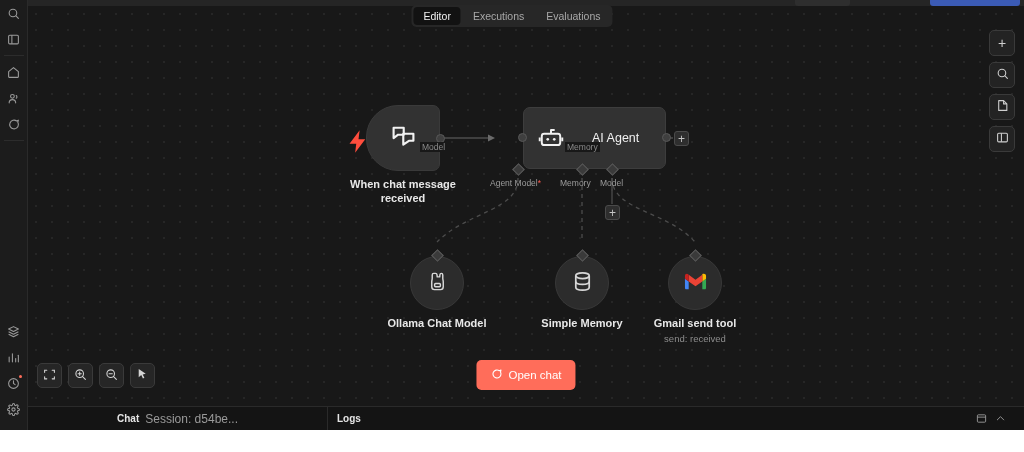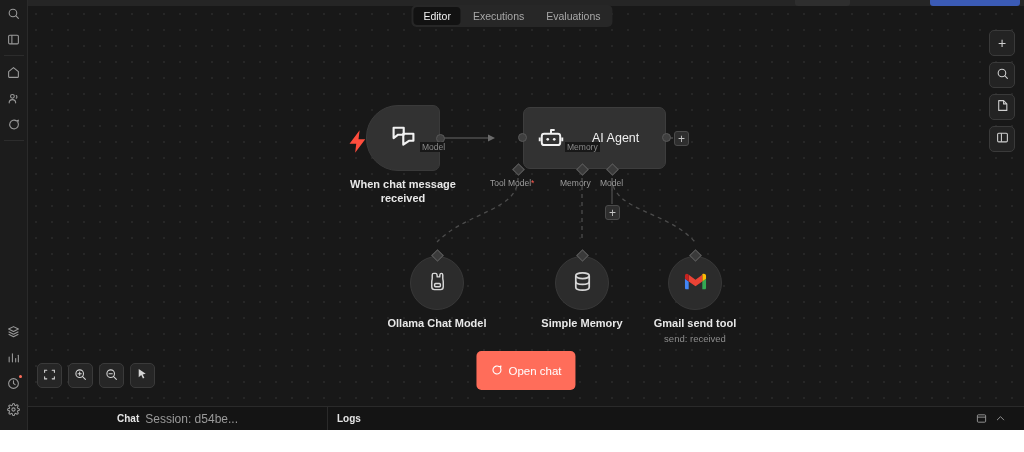--- a/index.html
+++ b/index.html
@@ -145,21 +145,21 @@
     border:1px solid #3a3a3a; border-radius:5px;
     display:flex; align-items:center; justify-content:center;
     color:#d4d4d4; cursor:pointer;
   }
   .zc-btn svg { width:13px; height:13px; }
 
   
   .open-chat {
     position:absolute; left:50%; transform:translateX(-50%); bottom:16px;
     background:#ff6d5a; color:#fff; border:none; border-radius:5px;
-    height:39px; padding:0 14px; font-size:11.5px;
+    height:30px; padding:0 14px; font-size:11.5px;
     display:flex; align-items:center; gap:6px; cursor:pointer; z-index:15;
     font-family:"Liberation Sans", sans-serif;
   }
   .open-chat svg { width:12px; height:12px; }
 
   
   .right-tools {
     position:absolute; right:9px; top:24px;
     display:flex; flex-direction:column; gap:6px; z-index:15;
   }
@@ -343,21 +343,21 @@
         <span class="agent-title">AI Agent</span>
       </div>
       <div class="ep" style="left:-5px; top:26px;"></div>
       <div class="ep" style="left:139px; top:26px;"></div>
 
       <div class="diamond" style="left:-9px; top:58px;"></div>
       <div class="diamond" style="left:55px; top:58px;"></div>
       <div class="diamond" style="left:85px; top:58px;"></div>
 
       <div class="port-label" style="left:-33px; top:71px;">
-        <span>Tool Model</span><span class="req-star">*</span>
+        <span>Agent Model</span><span class="req-star">*</span>
       </div>
       <div class="port-label" style="left:37px; top:71px;">Memory</div>
       <div class="port-label" style="left:77px; top:71px;">Model</div>
 
       <div class="plus-btn" style="left:82px; top:98px;">+</div>
     </div>
 
     <div class="plus-btn" style="left:646px; top:125px;">+</div>
 
     <div class="conn-label" style="left:392px; top:136px;">Model</div>

